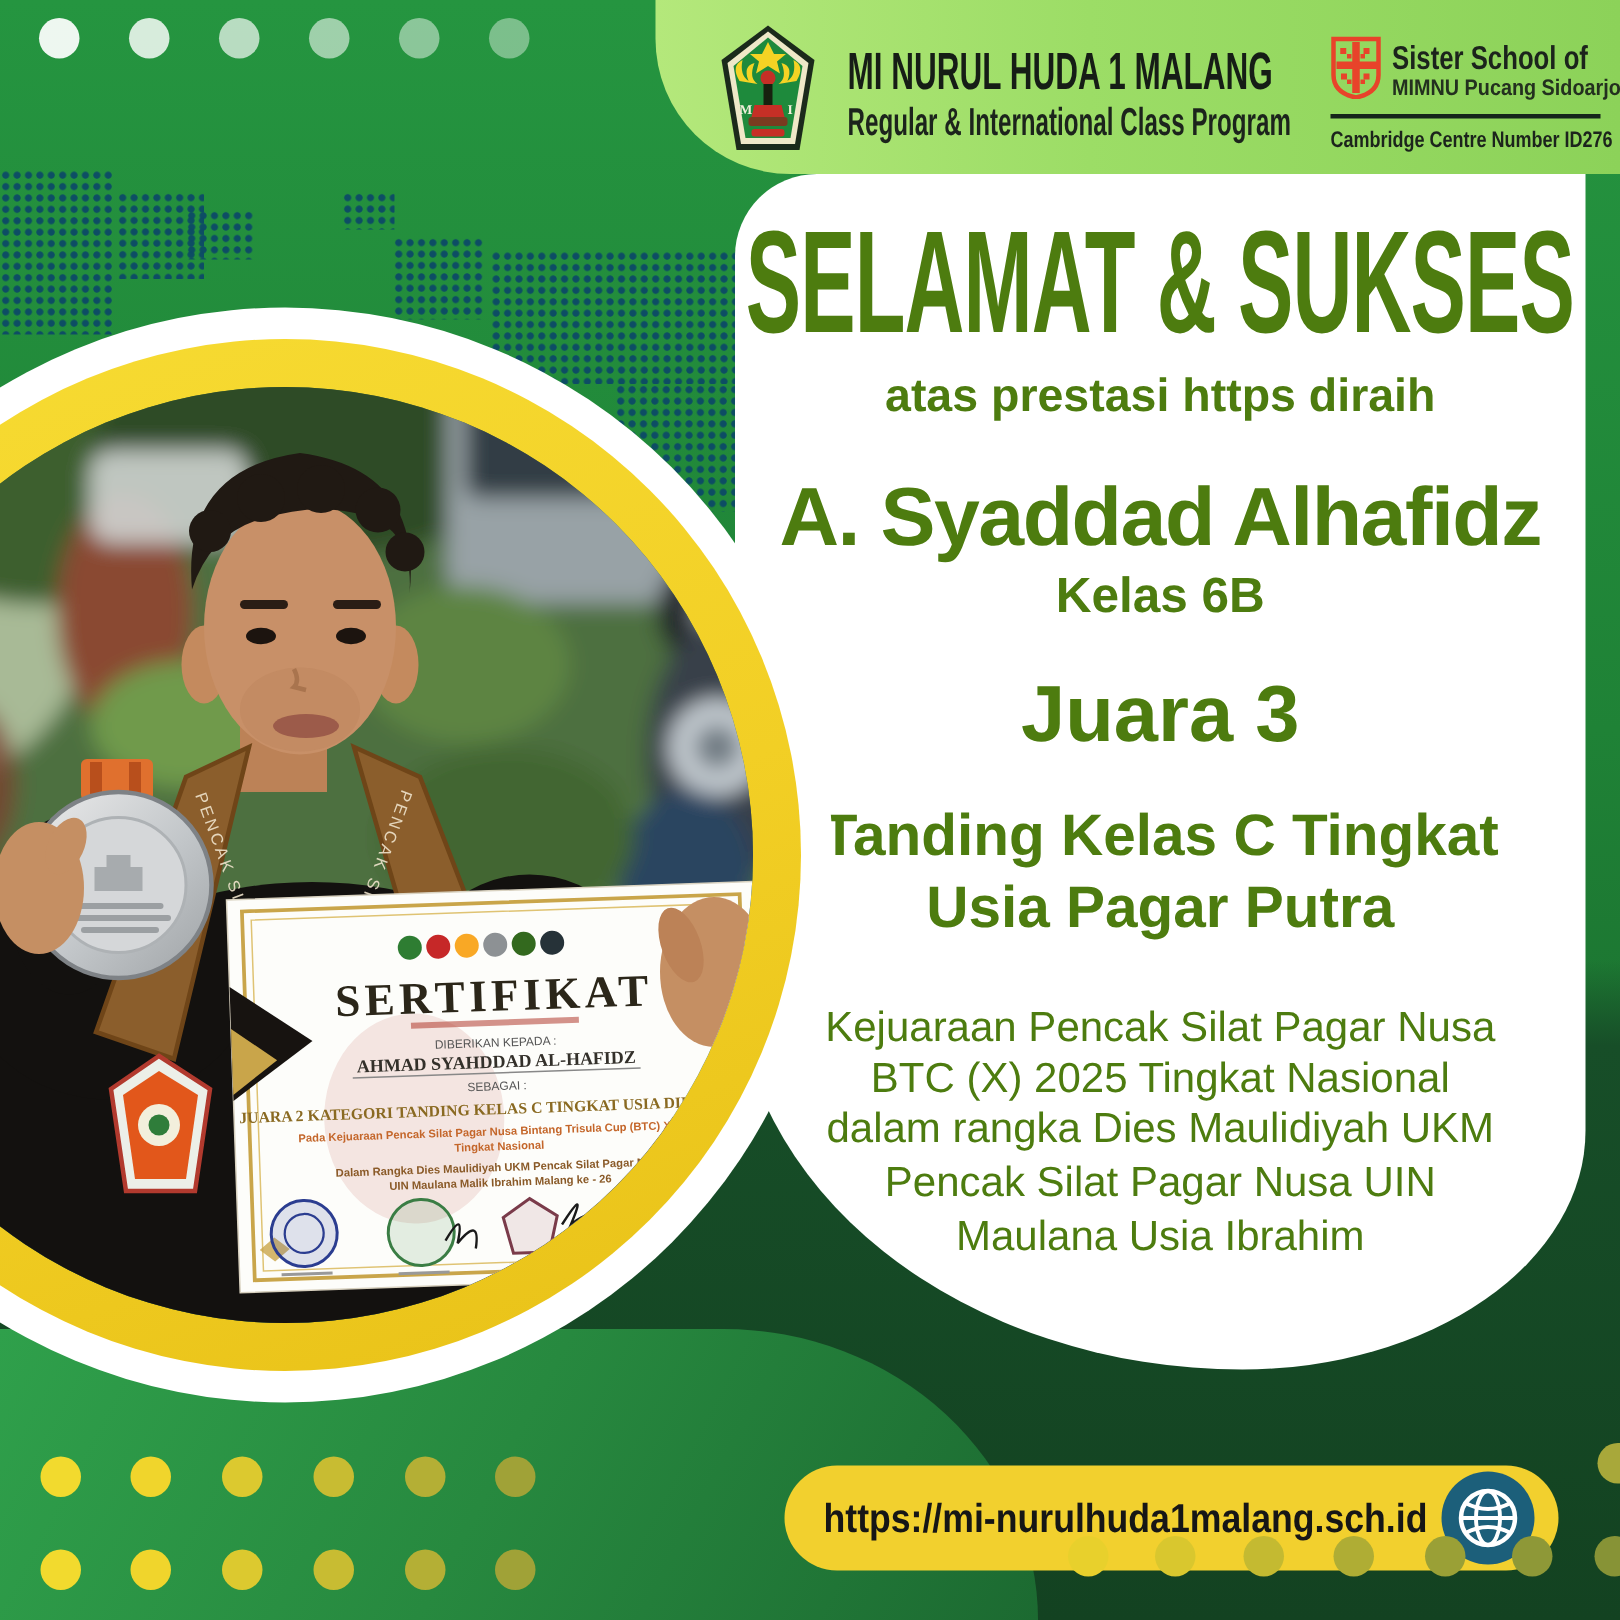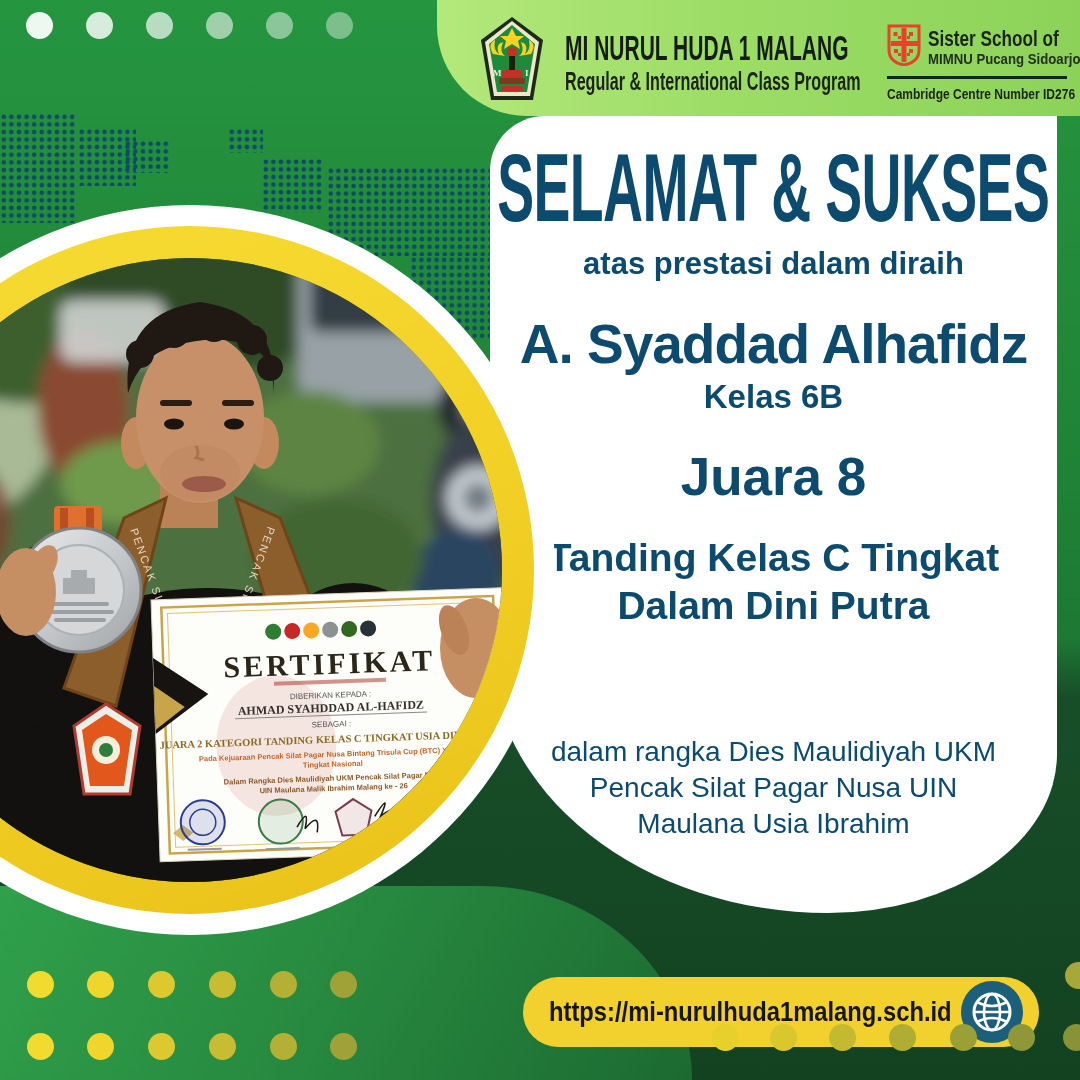--- a/index.html
+++ b/index.html
@@ -36,21 +36,21 @@
     font-weight:700;font-size:22px;color:#1C241C;transform:scaleX(0.78);transform-origin:left center;}
   .sis-line2{position:absolute;left:491px;top:50px;white-space:nowrap;
     font-weight:700;font-size:15px;color:#23301f;transform:scaleX(0.88);transform-origin:left center;}
   .sis-rule{position:absolute;left:450px;top:76px;width:180px;height:3px;background:#15251B;}
   .cam-line{position:absolute;left:450px;top:85px;white-space:nowrap;
     font-weight:700;font-size:15px;color:#1C241C;transform:scaleX(0.80);transform-origin:left center;}
   
   .panel{position:absolute;left:490px;top:116px;width:567px;height:797px;z-index:4;
     background:#FFFFFF;
     border-radius:55px 0px 230px 340px / 55px 0px 160px 270px;}
-  .panel .row{position:absolute;left:0;width:100%;text-align:center;color:#0c4a6e;}
+  .panel .row{position:absolute;left:0;width:100%;text-align:center;color:#4d7c0f;}
   .fitc{display:flex;justify-content:center;}
   .headline{top:26px;}
   .headline span{display:inline-block;white-space:nowrap;font-weight:900;font-size:97px;
     line-height:92px;letter-spacing:-1px;transform:scaleX(0.57);}
   .subheadline{top:130px;font-weight:700;font-size:31px;}
   .student-name{top:196px;font-weight:700;font-size:55px;letter-spacing:-1px;}
   .student-class{top:262px;font-weight:700;font-size:33px;}
   .award{top:330px;font-weight:700;font-size:53px;}
   .category{top:418px;font-weight:700;font-size:39px;line-height:48px;}
   .competition{top:552px;font-weight:400;font-size:28px;line-height:34px;color:#303030;}
@@ -92,27 +92,31 @@
   <div class="dotmap" style="left:327px;top:167px;width:163px;height:89px;"></div>
   <div class="dotmap" style="left:410px;top:256px;width:80px;height:85px;"></div>
 
   <div class="band-dark"></div>
   <div class="corner-shape"></div>
 
   <div class="panel">
     <div class="row headline fitc">
       <span>SELAMAT &amp; SUKSES</span>
     </div>
-    <div class="row subheadline">atas prestasi dalam diraih</div>
+    <div class="row subheadline">atas prestasi https diraih</div>
     <div class="row student-name">A. Syaddad Alhafidz</div>
     <div class="row student-class">Kelas 6B</div>
-    <div class="row award">Juara 8</div>
+    <div class="row award">Juara 3</div>
     <div class="row category">
       <div>Tanding Kelas C Tingkat</div>
-      <div>Dalam Dini Putra</div>
+      <div>Usia Pagar Putra</div>
+    </div>
+    <div class="row competition">
+      <div>Kejuaraan Pencak Silat Pagar Nusa</div>
+      <div>BTC (X) 2025 Tingkat Nasional</div>
     </div>
     <div class="row event">
       <div>dalam rangka Dies Maulidiyah UKM</div>
       <div>Pencak Silat Pagar Nusa UIN</div>
       <div>Maulana Usia Ibrahim</div>
     </div>
   </div>
 
   <div class="header">
 

